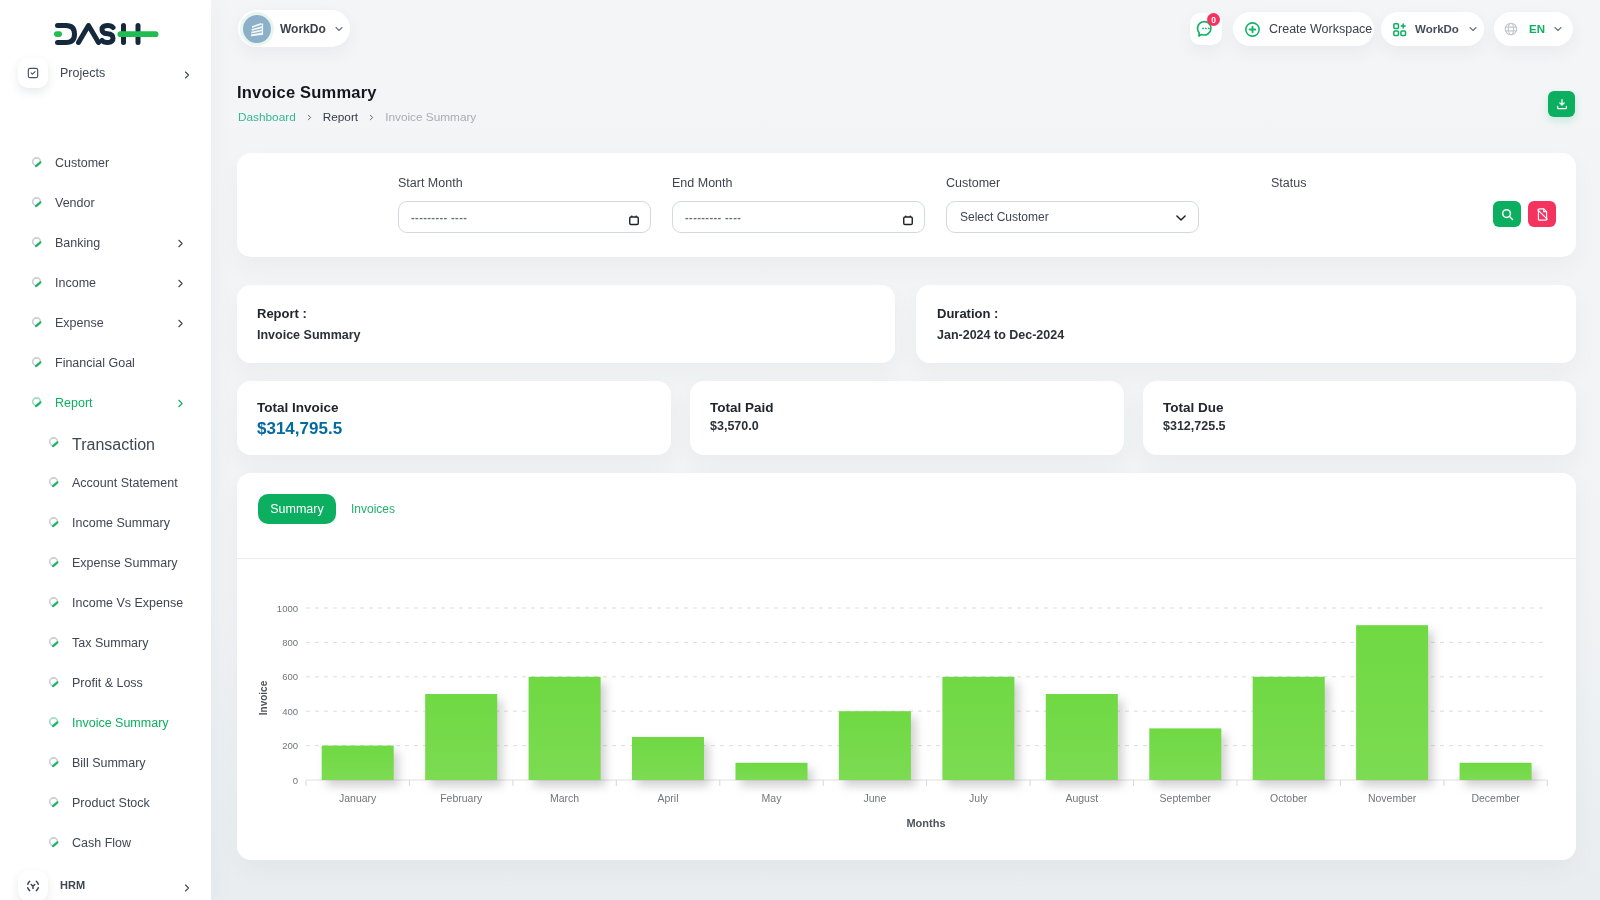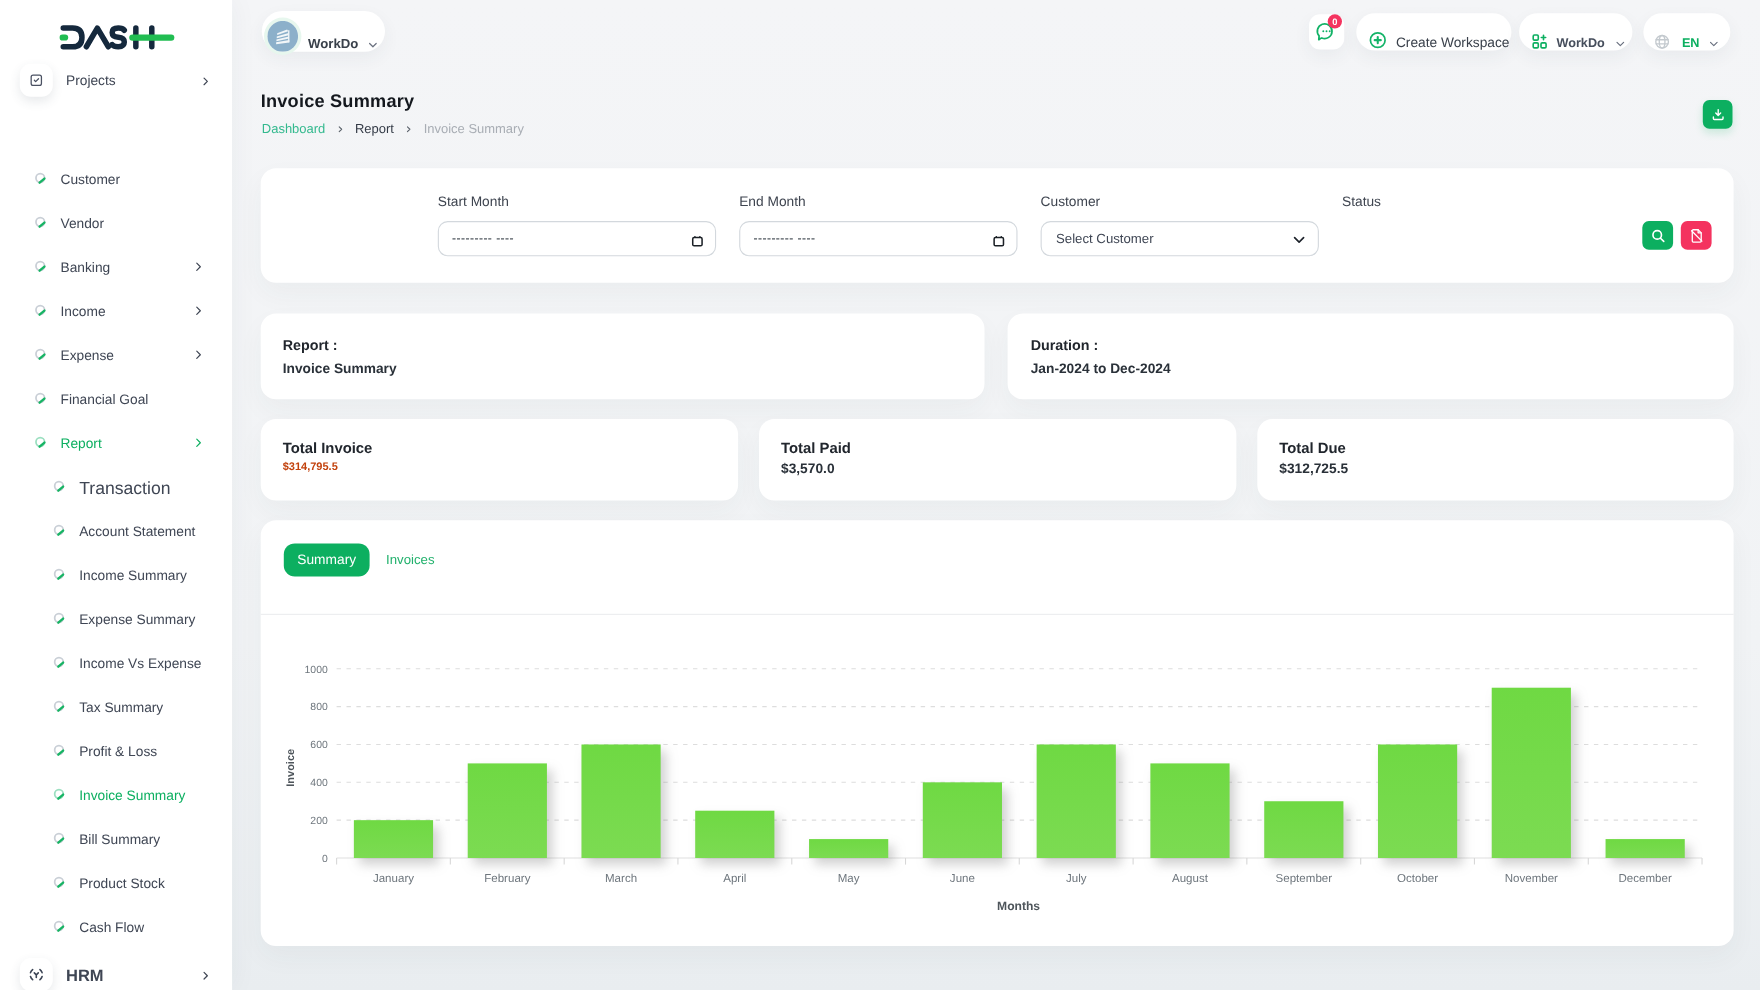--- a/index.html
+++ b/index.html
@@ -3,21 +3,21 @@
 <style>
 *{margin:0;padding:0;box-sizing:border-box}
 html,body{width:1600px;height:900px;overflow:hidden}
 body{font-family:"Liberation Sans",sans-serif;background:linear-gradient(180deg,#f4f5f7 0%,#f1f3f5 65%,#e9edf0 100%)}
 .abs{position:absolute}
 #app{position:relative;width:1600px;height:900px}
 .card{position:absolute;background:#fff;border-radius:14px;box-shadow:0 10px 24px rgba(48,62,81,0.045)}
 .sidebar{position:absolute;left:0;top:0;width:211px;height:900px;background:#fff;box-shadow:0 0 24px rgba(48,62,81,0.05)}
 .iconbox{position:absolute;width:30px;height:30px;background:#fff;border-radius:10px;box-shadow:0 4px 10px rgba(60,70,90,0.12);display:flex;align-items:center;justify-content:center}
 .navtext{position:absolute;font-size:12.5px;font-weight:500;color:#3f4654}
-.pill{position:absolute;background:#fff;border-radius:17px;box-shadow:0 6px 16px rgba(48,62,81,0.06);display:flex;align-items:flex-end}
+.pill{position:absolute;background:#fff;border-radius:17px;box-shadow:0 6px 16px rgba(48,62,81,0.06);display:flex;align-items:center}
 .field{position:absolute;height:32px;width:253px;border:1px solid #d3d8dd;border-radius:9px;background:#fff}
 .lbl{position:absolute;font-size:12.5px;color:#3f4550;font-weight:500}
 </style></head><body>
 <div id="app">
 
 <div class="sidebar"></div>
 <svg class="abs" style="left:54px;top:17px" width="110" height="32" viewBox="0 0 110 32">
       <g stroke="#15293d" stroke-width="5" fill="none" stroke-linecap="round" stroke-linejoin="round">
         <path d="M3.5 8.5h8.5q8.5 0 8.5 8.5t-8.5 8.5H3.5"></path>
         <path d="M24.5 25.5L34.5 8.5L44.5 25.5"></path>
@@ -141,21 +141,21 @@
     <div class="abs" style="left:72px;top:836px;font-size:12.5px;color:#3f4654;font-weight:500">Cash Flow</div>
 <div class="iconbox" style="left:18px;top:871px">
       <svg width="16" height="16" viewBox="0 0 24 24" fill="none" stroke="#3c4555" stroke-width="2.2" stroke-linecap="round" stroke-linejoin="round">
         <path d="M4.1 9.3a8.3 8.3 0 0 1 2.9-4.2"></path>
         <path d="M17 5.1a8.3 8.3 0 0 1 2.9 4.2"></path>
         <path d="M19.9 14.7a8.3 8.3 0 0 1-2.9 4.2"></path>
         <path d="M7 18.9a8.3 8.3 0 0 1-2.9-4.2"></path>
         <path d="M9.3 9.7l2.7 2.6 2.7-2.6M12 12.3v3.5"></path>
       </svg>
     </div>
-<div class="navtext" style="left:60px;top:879px;font-weight:600;font-size:15px">HRM</div>
+<div class="navtext" style="left:60px;top:879px;font-weight:600;font-size:11px">HRM</div>
 <span class="abs" style="left:181px;top:880px"><svg width="12" height="12" viewBox="0 0 24 24" fill="none" stroke="#3f4654" stroke-width="2.2" stroke-linecap="round" stroke-linejoin="round">
         <path d="M9 6l6 6-6 6"></path>
       </svg></span>
 <div class="pill" style="left:238px;top:10px;width:112px;height:37px;border-radius:19px">
 <span style="margin-left:5px;display:flex;border-radius:50%;box-shadow:0 0 0 3px #e7f7ee">
         <svg width="28" height="28" viewBox="0 0 28 28">
           <circle cx="14" cy="14" r="14" fill="#8cb0ca"></circle>
           <g fill="#f2f6f8">
             <path d="M8 19.5l12-2.2v2.4l-12 1.6z"></path>
             <path d="M8.3 16.8l11.4-2.6v1.9l-11.4 2.4z"></path>
@@ -240,21 +240,21 @@
 <div class="abs" style="left:1548px;top:91px;width:27px;height:26px;background:#0caf60;border-radius:6px;box-shadow:0 4px 8px rgba(12,175,96,0.18);display:flex;align-items:center;justify-content:center">
       <svg width="14" height="14" viewBox="0 0 24 24" fill="none" stroke="#ffffff" stroke-width="2.2" stroke-linecap="round" stroke-linejoin="round">
         <path d="M12 4.5v9M8.2 10l3.8 3.8L15.8 10"></path>
         <path d="M4.5 16v2.5A1.5 1.5 0 0 0 6 20h12a1.5 1.5 0 0 0 1.5-1.5V16"></path>
       </svg>
     </div>
 <div class="card" style="left:237px;top:153px;width:1339px;height:104px"></div>
 <div class="lbl" style="left:398px;top:176px">Start Month</div>
 <div class="lbl" style="left:672px;top:176px">End Month</div>
 <div class="lbl" style="left:946px;top:176px">Customer</div>
-<div class="lbl" style="left:1220px;top:176px">Status</div>
+<div class="lbl" style="left:1271px;top:176px">Status</div>
 <div class="field" style="left:398px;top:201px">
 <span class="abs" style="left:12px;top:9px;font-size:11px;color:#6a7076;font-weight:700;letter-spacing:0.4px">--------- ----</span>
 <span class="abs" style="right:10px;top:10px"><svg width="12" height="12" viewBox="0 0 24 24" fill="none" stroke="#1b2026" stroke-width="2.8" stroke-linejoin="round">
           <rect x="3.5" y="6" width="17" height="15" rx="2.5"></rect>
           <path d="M7.5 3v3M16.5 3v3" stroke-width="2.2"></path>
         </svg></span>
     </div>
 <div class="field" style="left:672px;top:201px">
 <span class="abs" style="left:12px;top:9px;font-size:11px;color:#6a7076;font-weight:700;letter-spacing:0.4px">--------- ----</span>
 <span class="abs" style="right:10px;top:10px"><svg width="12" height="12" viewBox="0 0 24 24" fill="none" stroke="#1b2026" stroke-width="2.8" stroke-linejoin="round">
@@ -282,21 +282,21 @@
       </svg>
     </div>
 <div class="card" style="left:237px;top:285px;width:658px;height:78px"></div>
 <div class="abs" style="left:257px;top:306px;font-size:13px;font-weight:700;color:#21262d">Report :</div>
 <div class="abs" style="left:257px;top:328px;font-size:12.5px;font-weight:700;color:#2a3139">Invoice Summary</div>
 <div class="card" style="left:916px;top:285px;width:660px;height:78px"></div>
 <div class="abs" style="left:937px;top:306px;font-size:13px;font-weight:700;color:#21262d">Duration :</div>
 <div class="abs" style="left:937px;top:328px;font-size:12.5px;font-weight:700;color:#2a3139">Jan-2024 to Dec-2024</div>
 <div class="card" style="left:237px;top:381px;width:434px;height:74px"></div>
 <div class="abs" style="left:257px;top:400px;font-size:13.5px;font-weight:700;color:#21262d">Total Invoice</div>
-<div class="abs" style="left:257px;top:419px;font-size:10px;font-weight:700;color:#c2410c">$314,795.5</div>
+<div class="abs" style="left:257px;top:419px;font-size:17px;font-weight:700;color:#0369a1">$314,795.5</div>
 <div class="card" style="left:690px;top:381px;width:434px;height:74px"></div>
 <div class="abs" style="left:710px;top:400px;font-size:13.5px;font-weight:700;color:#21262d">Total Paid</div>
 <div class="abs" style="left:710px;top:419px;font-size:12.5px;font-weight:700;color:#2a3139">$3,570.0</div>
 <div class="card" style="left:1143px;top:381px;width:433px;height:74px"></div>
 <div class="abs" style="left:1163px;top:400px;font-size:13.5px;font-weight:700;color:#21262d">Total Due</div>
 <div class="abs" style="left:1163px;top:419px;font-size:12.5px;font-weight:700;color:#2a3139">$312,725.5</div>
 <div class="card" style="left:237px;top:473px;width:1339px;height:387px"></div>
 <div class="abs" style="left:258px;top:494px;width:78px;height:30px;background:#0caf60;border-radius:10px;color:#fff;font-size:12.5px;display:flex;align-items:center;justify-content:center">Summary</div>
 <div class="abs" style="left:351px;top:502px;font-size:12px;color:#21b16c">Invoices</div>
 <div class="abs" style="left:237px;top:558px;width:1339px;height:1px;background:#ebedef"></div>

